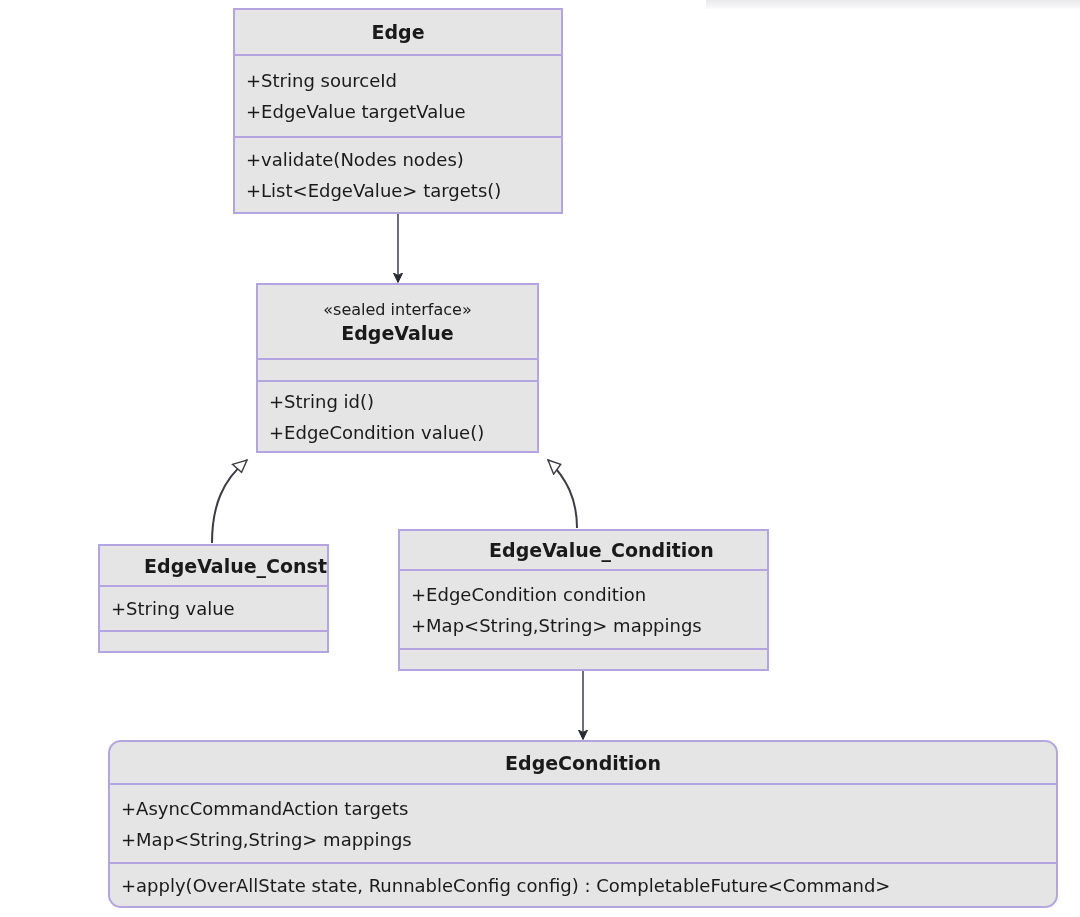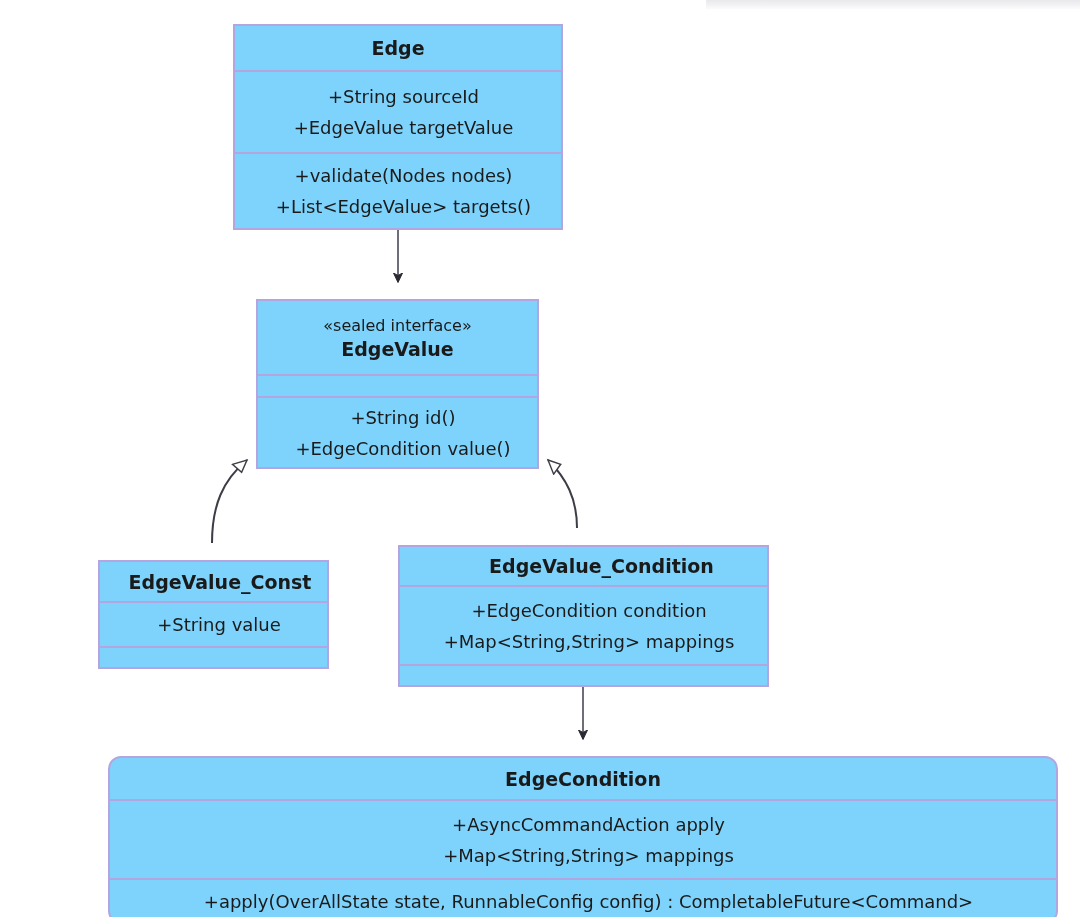--- a/index.html
+++ b/index.html
@@ -30,40 +30,39 @@
     position: absolute;
     left: 0;
     top: 0;
     width: 1080px;
     height: 917px;
     pointer-events: none;
   }
   .uml-class {
     position: absolute;
     box-sizing: border-box;
-    background: #7dd3fc;
+    background: #e5e5e5;
     border: 2px solid #b3a6e0;
     color: #1a1a1a;
-    margin-top: 16px;
   }
   .compartment {
     box-sizing: border-box;
     padding: 0;
   }
   .compartment + .compartment {
     border-top: 2px solid #b3a6e0;
   }
   .title-comp {
     display: flex;
     flex-direction: column;
     align-items: center;
     justify-content: center;
   }
   .title-comp.left-align {
-    align-items: center;
+    align-items: flex-end;
     padding-left: 13px;
   }
   .class-name {
     font-weight: bold;
     font-size: 19px;
     line-height: 24px;
     white-space: nowrap;
   }
   .stereotype {
     font-size: 16px;
@@ -74,21 +73,20 @@
   .member-comp {
     display: flex;
     flex-direction: column;
     justify-content: center;
     padding-left: 11px;
   }
   .member {
     font-size: 18px;
     line-height: 31px;
     white-space: nowrap;
-    text-align: center;
   }
   .empty-comp {
     
   }
   
   #class-edge            { left: 233px; top: 8px;   width: 330px; height: 206px; }
   #class-edge .c-title   { height: 44px; }
   #class-edge .c-attrs   { height: 82px; }
   #class-edge .c-methods { height: 76px; }
 
@@ -191,21 +189,21 @@
       <div class="member">+Map&lt;String,String&gt; mappings</div>
     </div>
     <div class="compartment member-comp empty-comp c-methods"></div>
   </div>
 
   <div class="uml-class" id="class-edgecondition">
     <div class="compartment title-comp c-title">
       <div class="class-name">EdgeCondition</div>
     </div>
     <div class="compartment member-comp c-methods-head">
-      <div class="member">+AsyncCommandAction apply</div>
+      <div class="member">+AsyncCommandAction targets</div>
       <div class="member">+Map&lt;String,String&gt; mappings</div>
     </div>
     <div class="compartment member-comp c-methods">
       <div class="member">+apply(OverAllState state, RunnableConfig config) : CompletableFuture&lt;Command&gt;</div>
     </div>
   </div>
 
 </div>
 
 </body></html>

